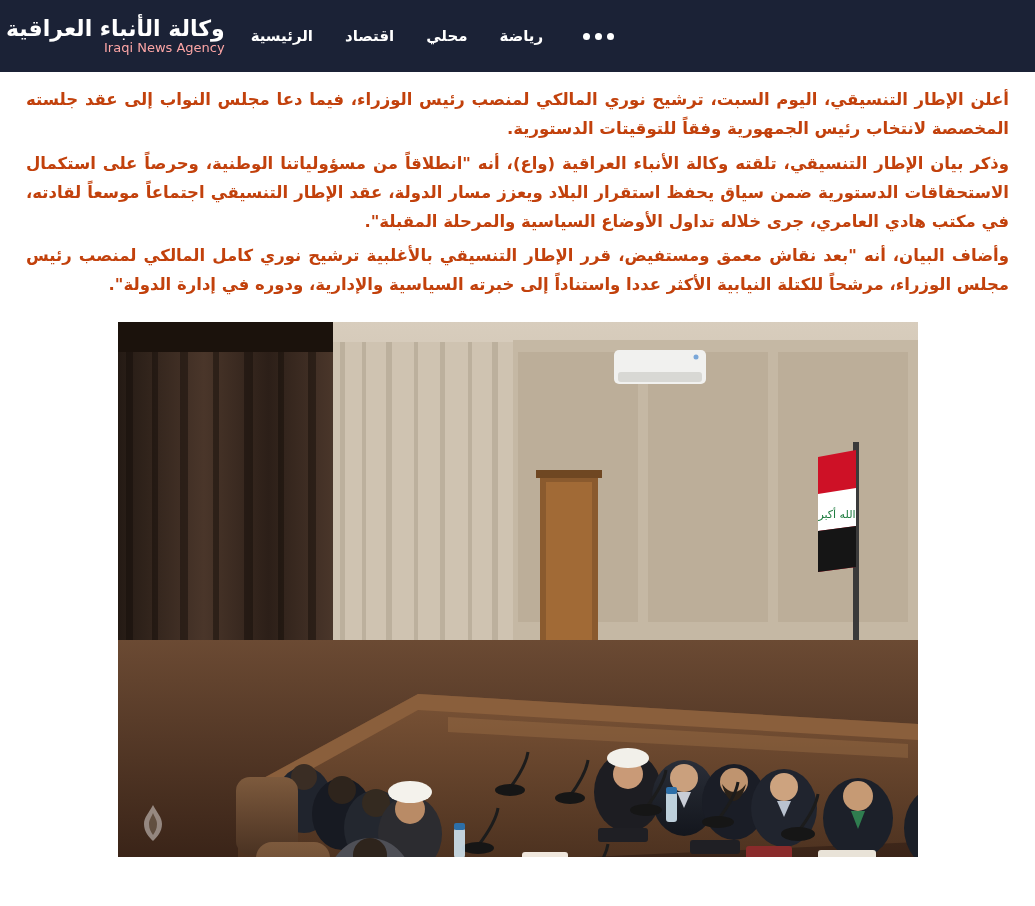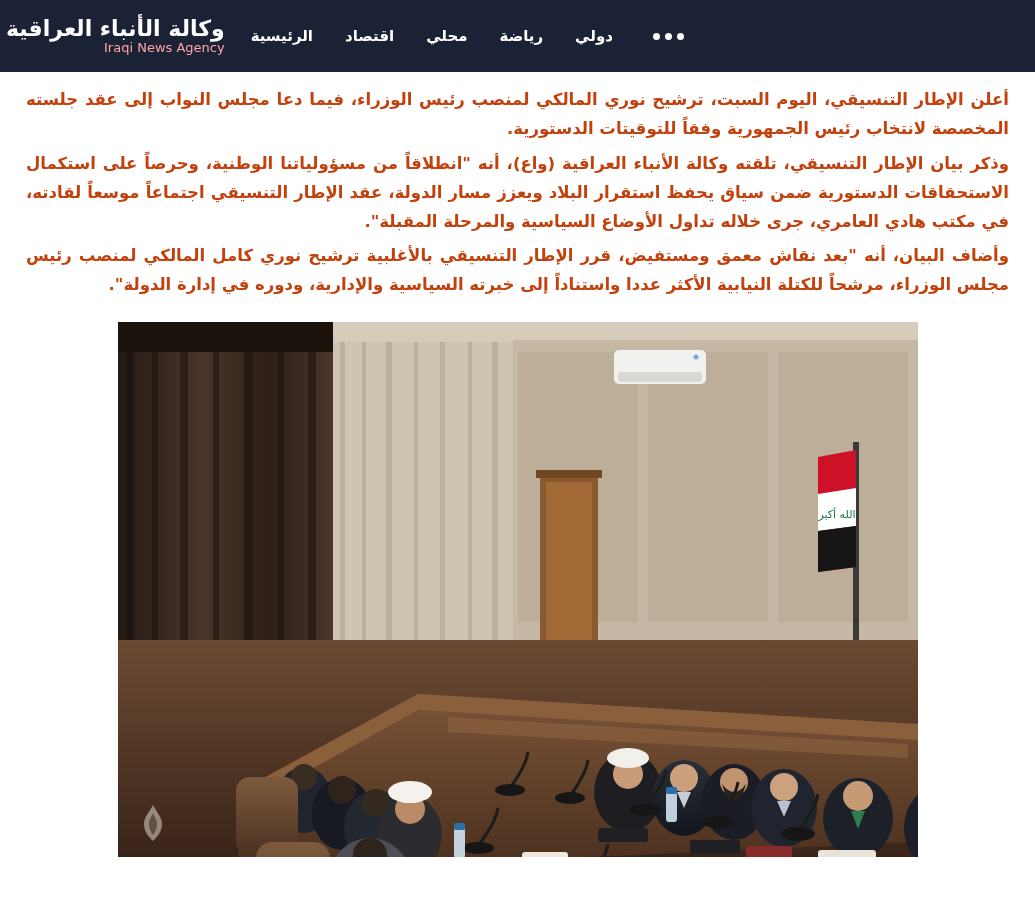--- a/index.html
+++ b/index.html
@@ -148,21 +148,20 @@
 <div class="page">
 
   <div class="site-header">
 
     <div class="nav">
       <div class="nav-more">
         <i></i>
         <i></i>
         <i></i>
       </div>
-      <div class="nav-item">دولي</div>
       <div class="nav-item">رياضة</div>
       <div class="nav-item">محلي</div>
       <div class="nav-item">اقتصاد</div>
       <div class="nav-item">الرئيسية</div>
     </div>
 
     <div class="brand">
       <div class="brand-text">
         <div class="brand-ar">وكالة الأنباء العراقية</div>
         <div class="brand-en">Iraqi News Agency</div>

